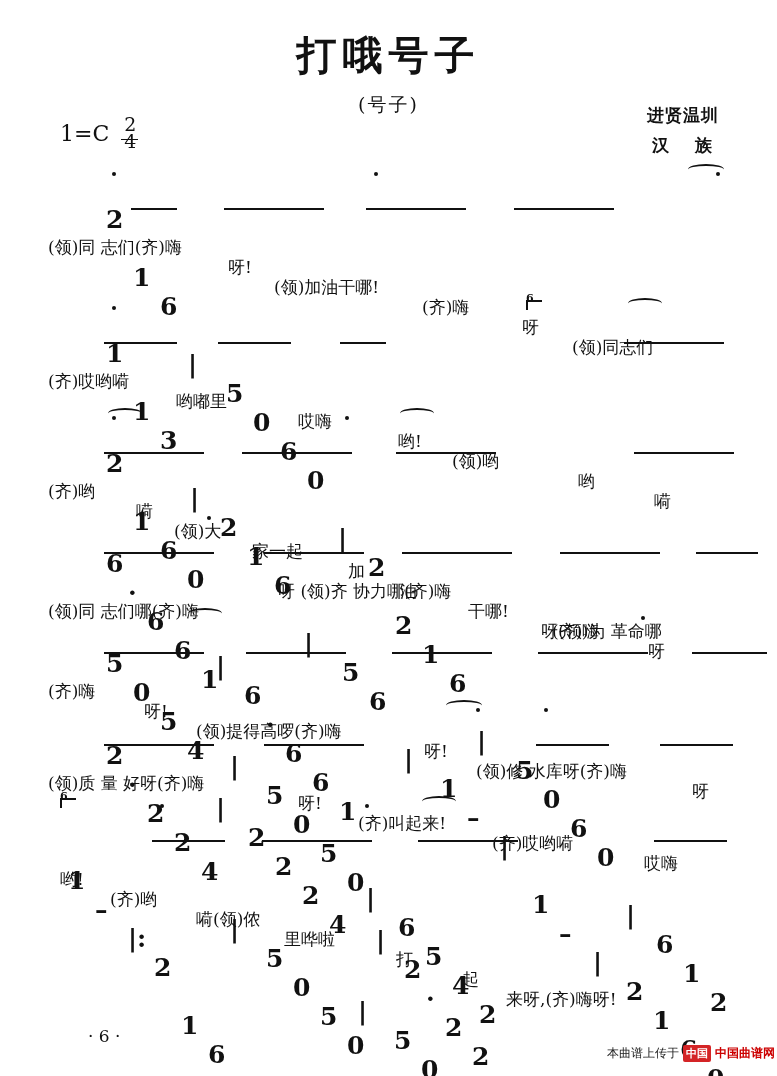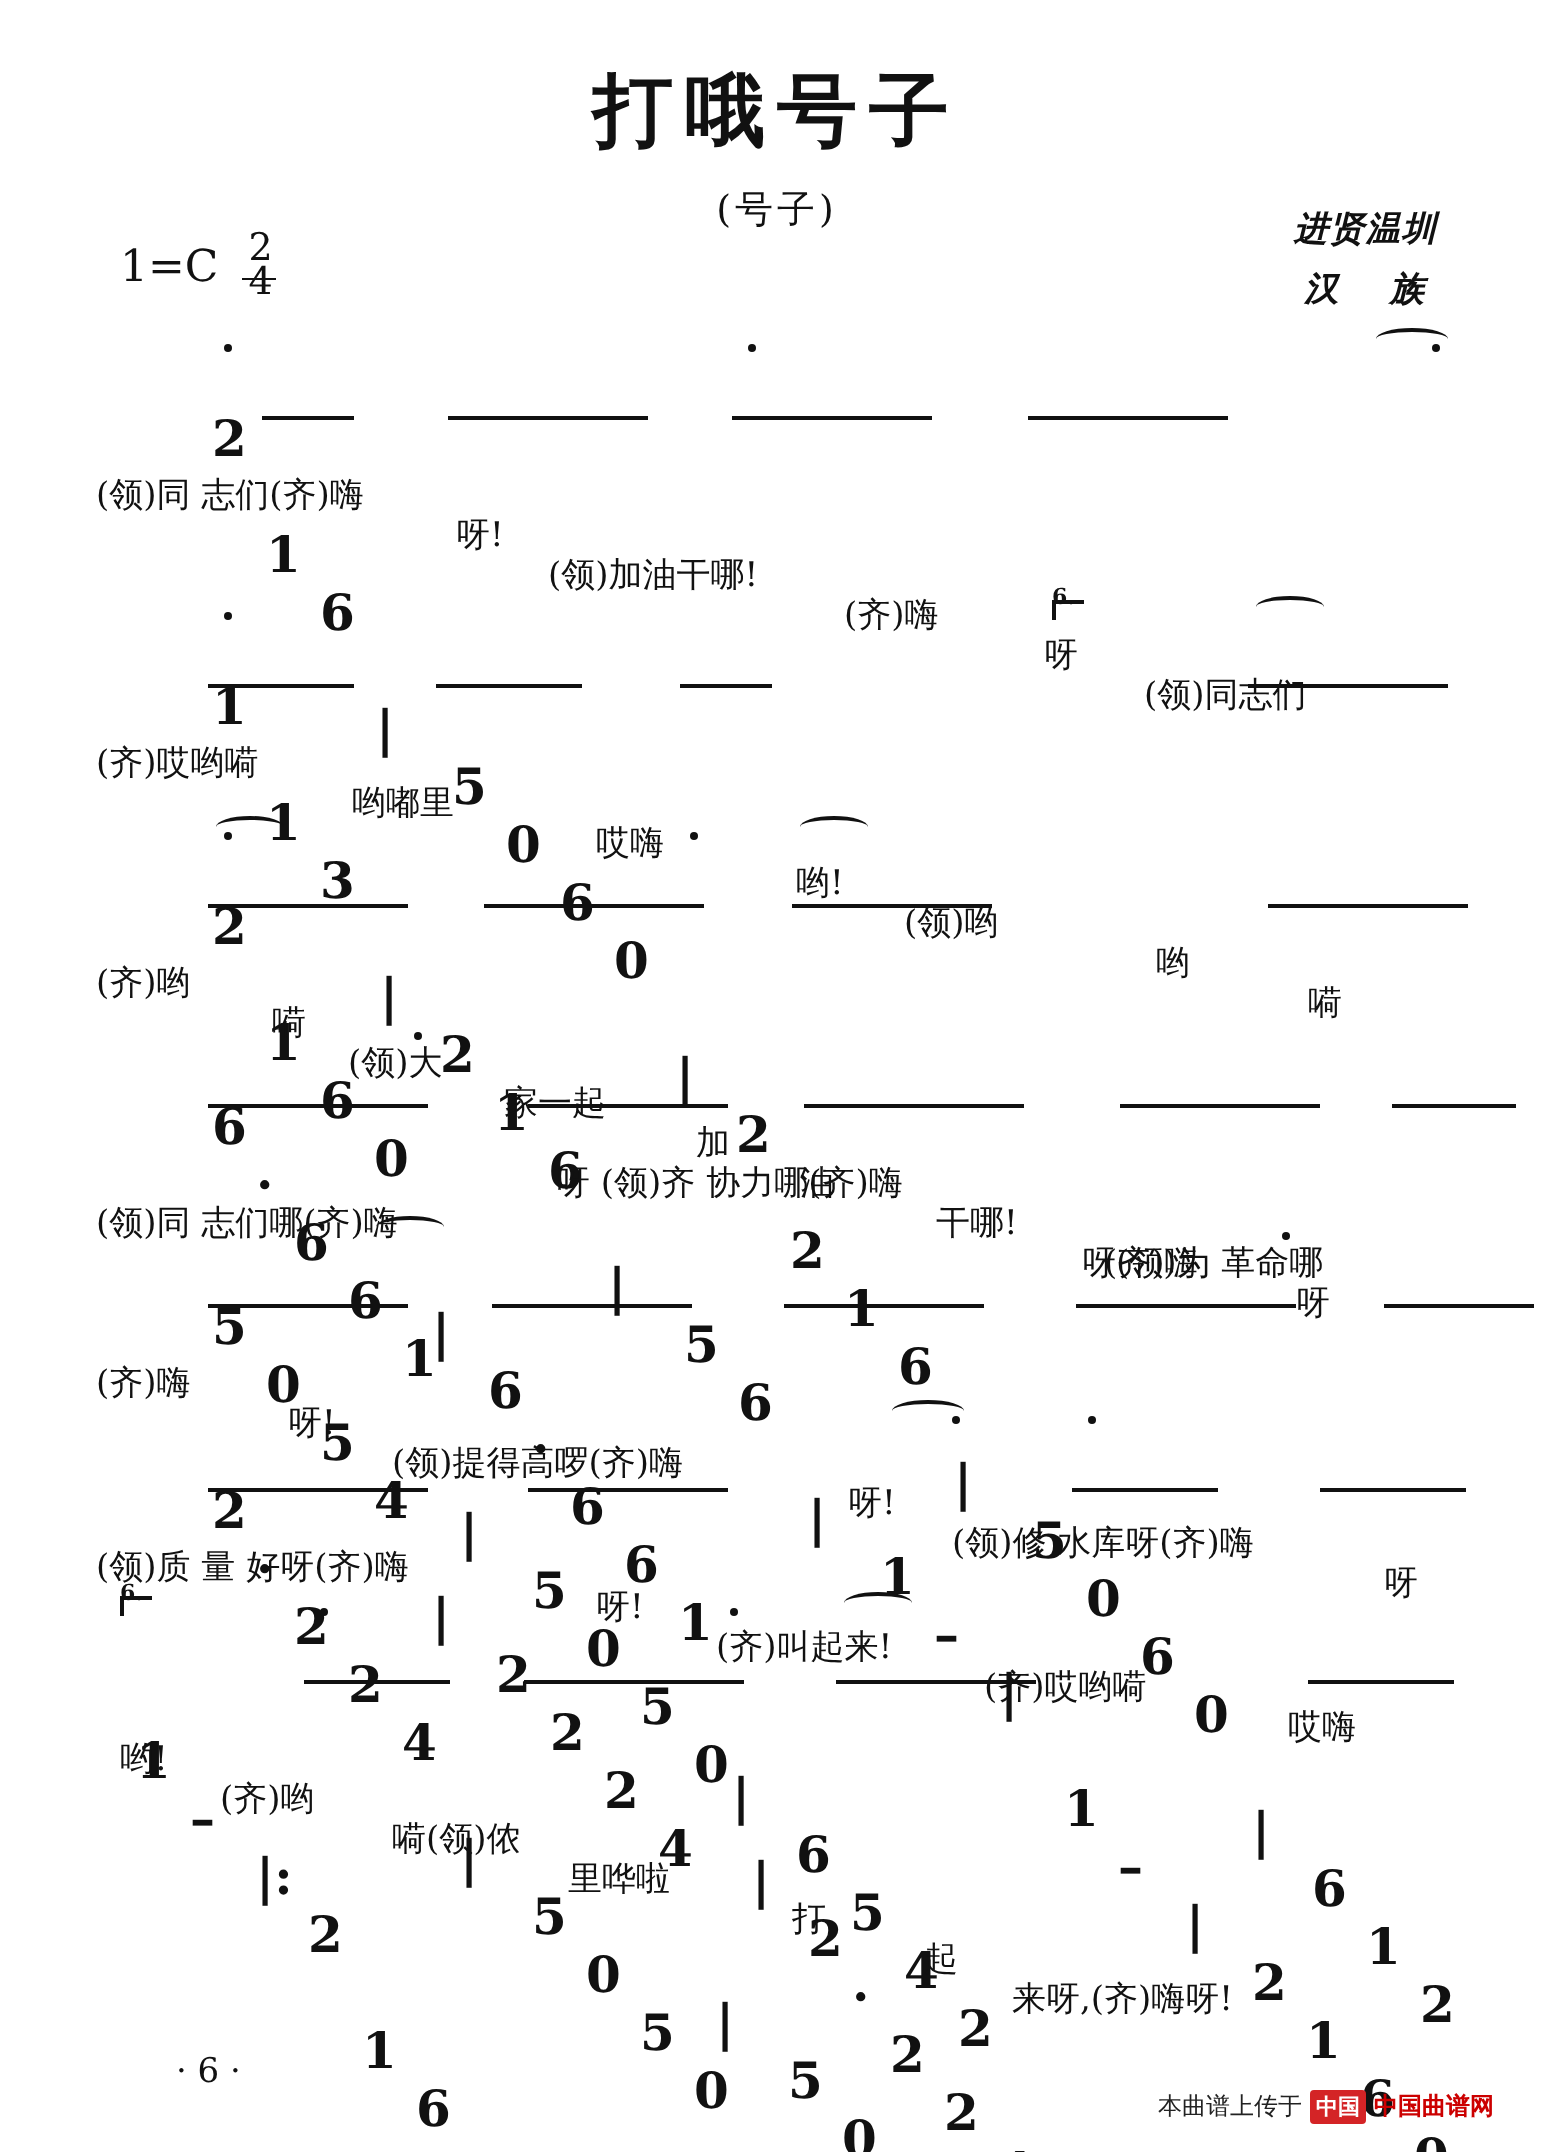--- a/index.html
+++ b/index.html
@@ -50,21 +50,20 @@
     right: 55px;
     top: 100px;
     text-align: center;
     font-size: 17px;
     font-weight: bold;
     font-family: "DejaVu Serif", serif;
     line-height: 30px;
   }
   .credit-top div {
     letter-spacing: 1px;
-    font-style: italic;
   }
   .credit-top .sp {
     letter-spacing: 10px;
     padding-left: 8px;
   }
 
   
   .keysig {
     position: absolute;
     left: 60px;
@@ -174,21 +173,21 @@
 
   .pagenum {
     position: absolute;
     left: 88px;
     bottom: 30px;
     font-size: 17px;
     font-family: "DejaVu Serif", serif;
   }
   .footer-note {
     position: absolute;
-    right: 30px;
+    right: 2px;
     bottom: 14px;
     font-size: 12px;
     font-family: "DejaVu Sans", sans-serif;
     color: #222;
     display: flex;
     align-items: center;
     gap: 4px;
   }
   .footer-note .cn-logo {
     display: inline-block;

